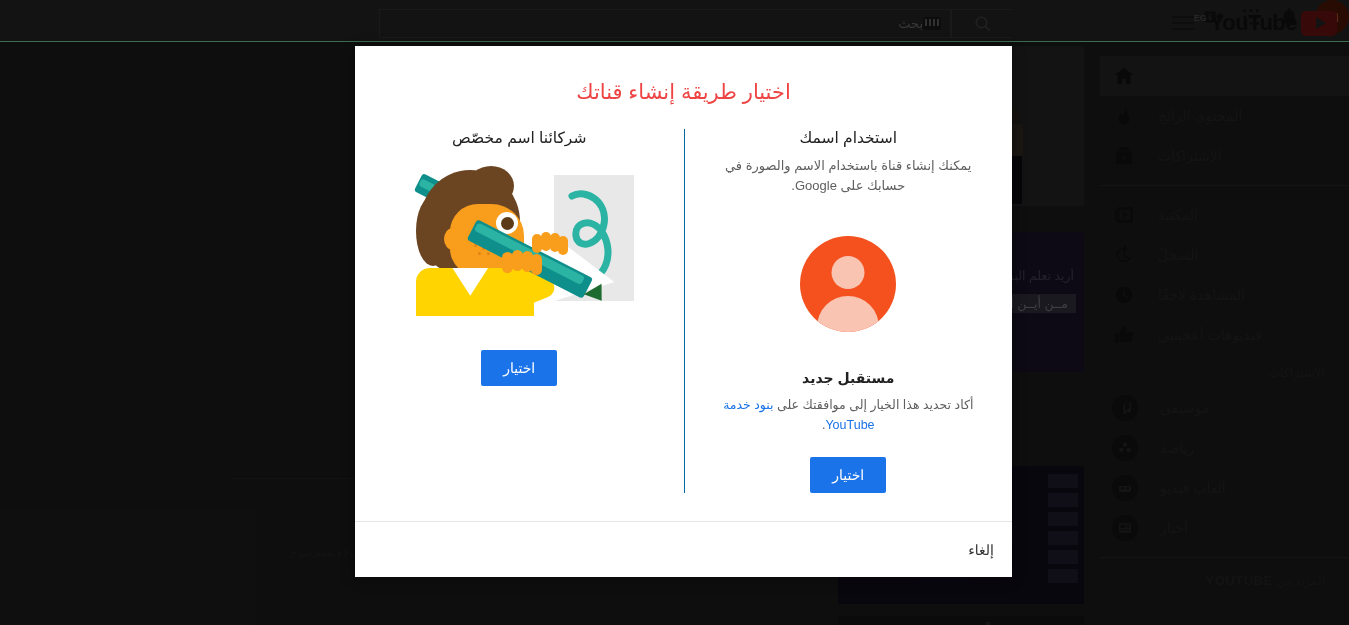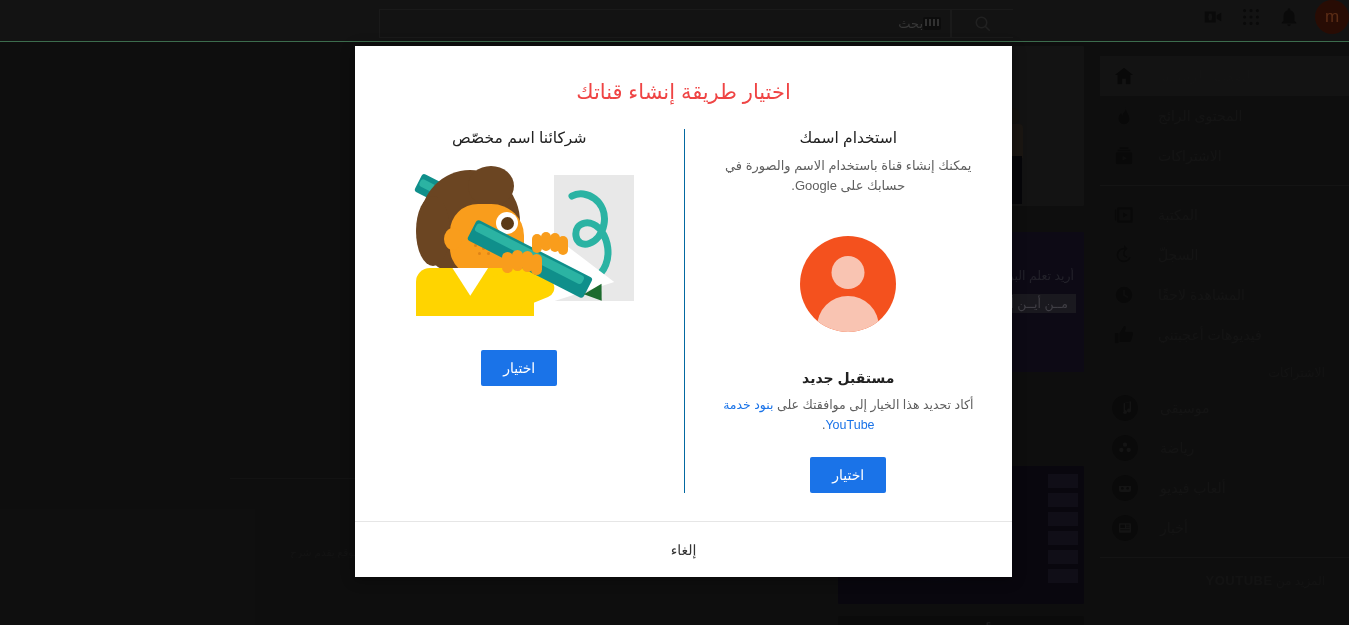--- a/index.html
+++ b/index.html
@@ -253,21 +253,21 @@
     padding: 0 22px; height: 36px; min-width: 68px; cursor: pointer;
     font-family: "Liberation Sans", sans-serif; border-radius: 2px;
   }
 
   .dlg-disclaimer {
     font-size: 12px; color: #5f5f5f; text-align: center; line-height: 1.6;
     padding: 26px 64px 0 64px;
   }
   .dlg-foot {
     margin-top: auto; border-top: 1px solid #e6e6e6; height: 56px;
-    display: flex; align-items: center; justify-content: center;
+    display: flex; align-items: center; justify-content: flex-start;
   }
   .btn-cancel {
     background: transparent; border: none; color: #333; font-size: 14px;
     cursor: pointer; font-family: "Liberation Sans", sans-serif; padding: 8px 18px;
   }
 </style>
 </head>
 <body>
 
 <div id="root">
@@ -311,20 +311,32 @@
           <div class="search-placeholder">بحث</div>
         </div>
         <div class="search-btn">
           <svg viewBox="0 0 24 24">
               <circle cx="10" cy="10" r="7"></circle>
               <line x1="15" y1="15" x2="21" y2="21"></line>
             </svg>
         </div>
       </div>
 
+      <div class="hdr-right">
+        <div class="hamburger">
+            <span></span>
+            <span></span>
+            <span></span>
+          </div>
+        <div class="yt-logo">
+          <span class="yt-cc">EG</span>
+          <span class="yt-play"></span>
+          <span class="yt-word">YouTube</span>
+        </div>
+      </div>
     </div>
 
     <div class="bg-content">
       <div class="thumb thumb-a">
         <div class="fig-person">
           <div class="fig-head"></div>
             <div class="fig-body"></div>
             <div class="fig-legs"></div>
         </div>
         <div class="fig-tripod">

